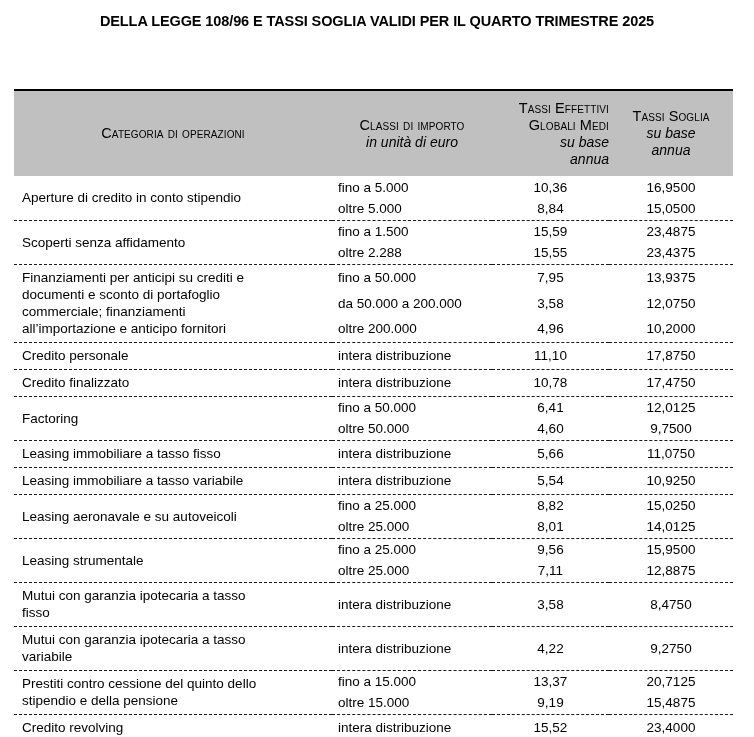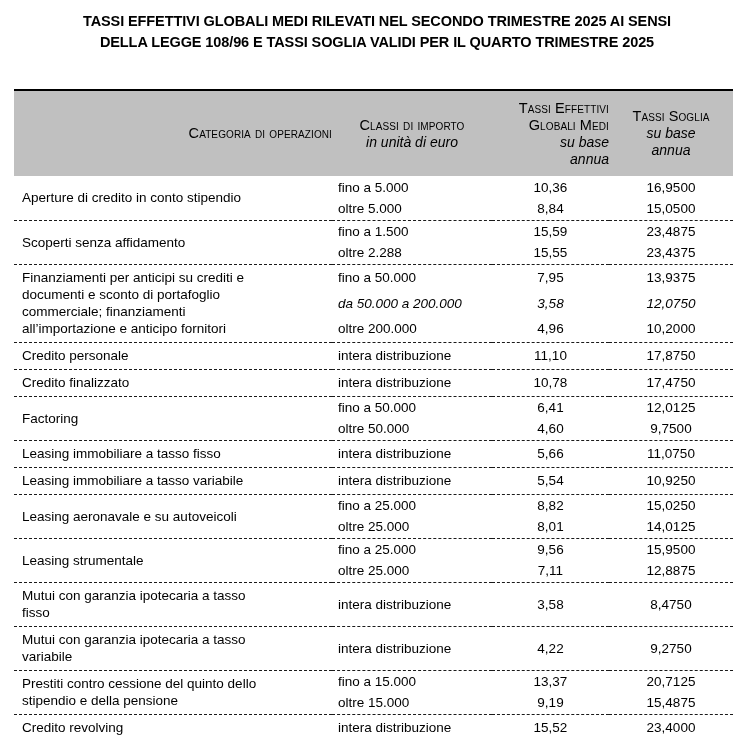--- a/index.html
+++ b/index.html
@@ -69,21 +69,21 @@
     display: block;
     font-variant: small-caps;
     font-size: 14.5px;
     letter-spacing: 0.1px;
   }
   th .it {
     display: block;
     font-style: italic;
     font-size: 14px;
   }
-  th.th-cat   { text-align: right; }
+  th.th-cat   { text-align: center; }
   th.th-cls   { text-align: center; }
   th.th-tegm  { text-align: right; }
   th.th-soglia{ text-align: center; }
 
   
   tbody td {
     padding: 0;
     vertical-align: middle;
     font-size: 13.5px;
     line-height: 17px;
@@ -114,21 +114,20 @@
   tr.first-group > td {
     border-top: none;
   }
 
   .cell-line { display: block; }
 </style>
 </head>
 <body>
 
 <div id="doc-title">
-  <span class="title-line">TASSI EFFETTIVI GLOBALI MEDI RILEVATI NEL SECONDO TRIMESTRE 2025 AI SENSI</span>
   <span class="title-line">DELLA LEGGE 108/96 E TASSI SOGLIA VALIDI PER IL QUARTO TRIMESTRE 2025</span>
 </div>
 
 <div id="rates-table-wrap">
   <table class="rates">
     <colgroup>
       <col class="c-cat">
         <col class="c-cls">
         <col class="c-tegm">
         <col class="c-soglia">
@@ -186,21 +185,21 @@
           <td class="cat" rowspan="3">
             <span class="cell-line">Finanziamenti per anticipi su crediti e</span>
             <span class="cell-line">documenti e sconto di portafoglio</span>
             <span class="cell-line">commerciale; finanziamenti</span>
             <span class="cell-line">all’importazione e anticipo fornitori</span>
           </td>
           <td class="cls">fino a 50.000</td>
           <td class="num">7,95</td>
           <td class="num">13,9375</td>
         </tr>
-        <tr style="height: 26px; font-style: italic;">
+        <tr style="height: 26px;">
           <td class="cls">da 50.000 a 200.000</td>
           <td class="num">3,58</td>
           <td class="num">12,0750</td>
         </tr>
         <tr style="height: 26px;">
           <td class="cls">oltre 200.000</td>
           <td class="num">4,96</td>
           <td class="num">10,2000</td>
         </tr>
         <tr class="group-start" style="height: 27px;">

